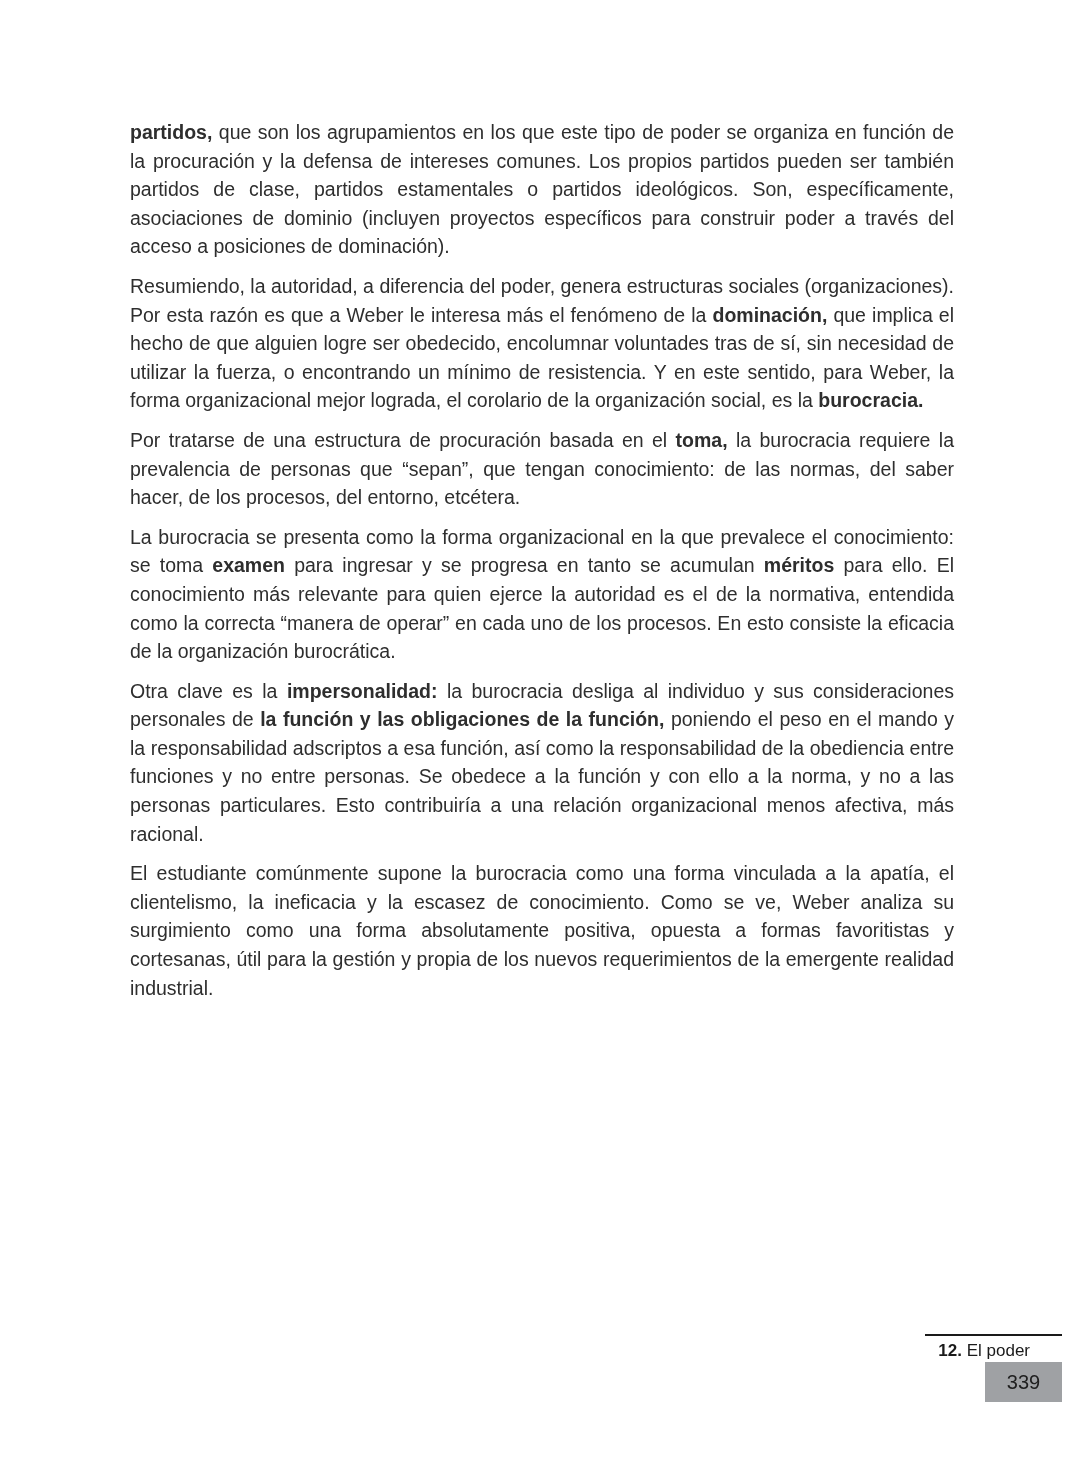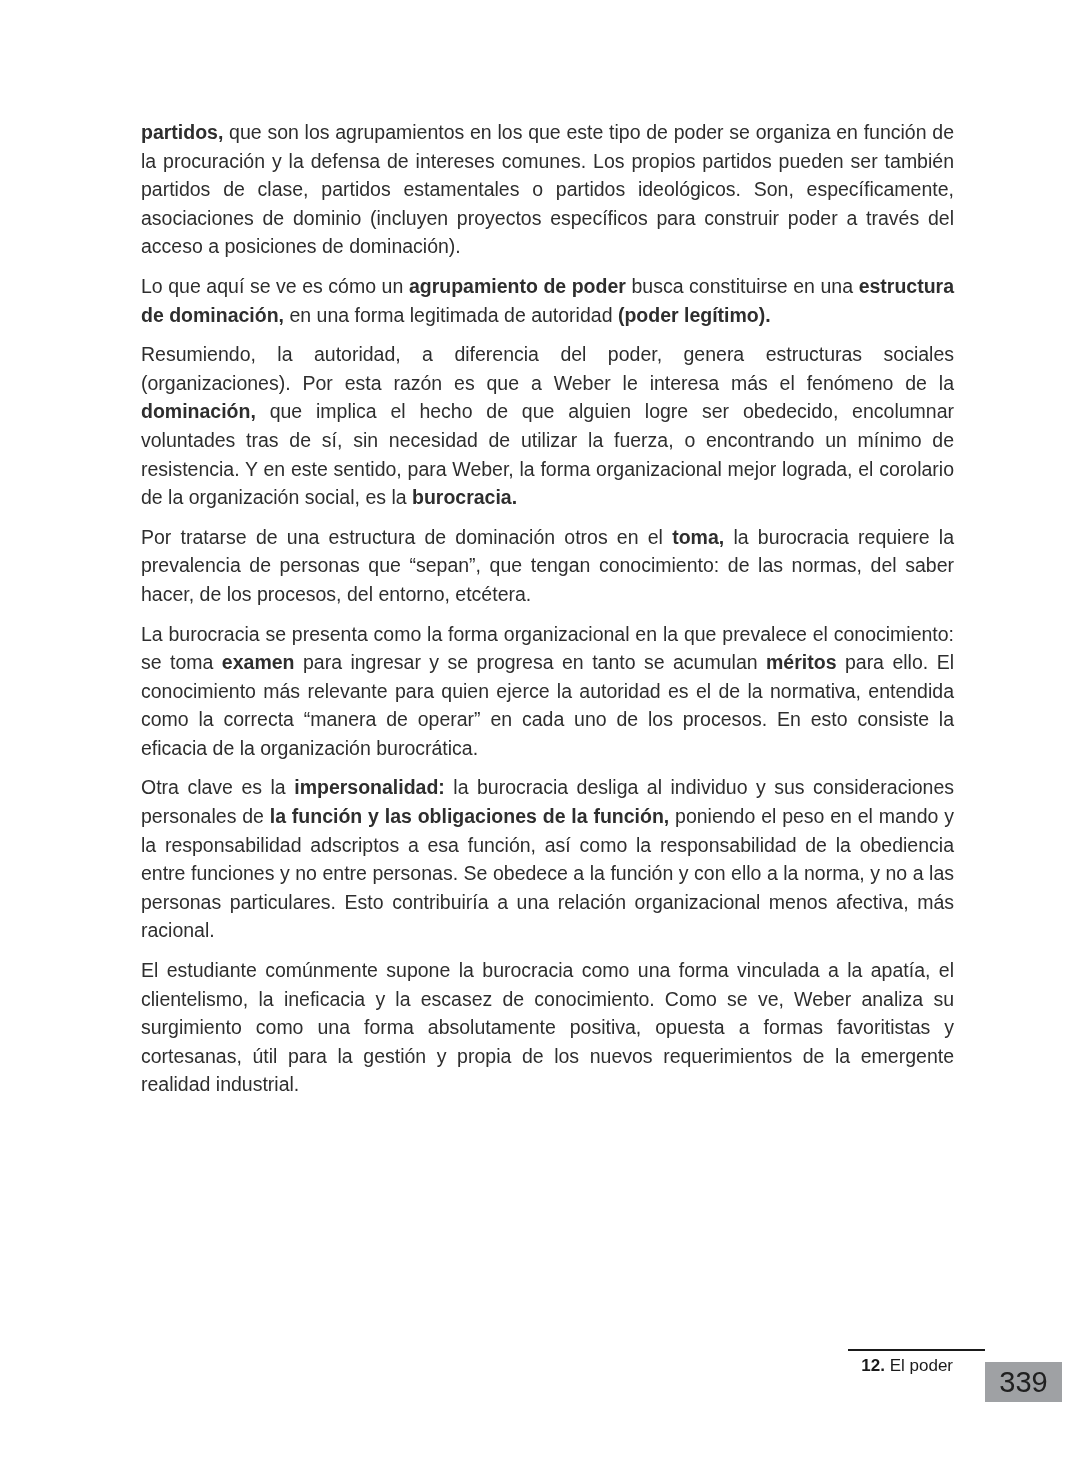--- a/index.html
+++ b/index.html
@@ -15,58 +15,58 @@
   .page-content {
     position: absolute;
     left: 127px;
     top: 118px;
     width: 827px;
     color: #2e2e2e;
     font-size: 19.5px;
     line-height: 28.6px;
     text-align: justify;
   }
-  .para { margin: 0 0 11px 14px; }
+  .para { margin: 0 0 11px 3px; }
   .bold { font-weight: bold; }
   .page-footer {
     position: absolute;
     right: 18px;
     bottom: 57px;
     display: flex;
-    align-items: flex-start;
+    align-items: flex-end;
+    flex-direction: column;
   }
   .chapter-ref {
     width: 137px;
     border-top: 2px solid #1a1a1a;
     padding: 5px 32px 0 0;
     text-align: right;
     font-size: 17px;
     color: #1a1a1a;
     white-space: nowrap;
   }
   .page-badge {
     width: 77px;
     height: 40px;
     background: #9fa1a4;
     display: flex;
     align-items: center;
     justify-content: center;
-    font-size: 29px;
+    font-size: 20px;
     color: #202020;
-    margin-top: 13px;
+    margin-top: 1px;
   }
 </style>
 </head>
 <body style="background: rgb(255, 255, 255);">
 
 <div class="page-content" id="paragraph-container" style="color: rgb(46, 46, 46);">
     <p class="para"><span class="bold">partidos, </span><span>que son los agrupamientos en los que este tipo de poder se organiza en función de la procuración y la defensa de intereses comunes. Los propios partidos pueden ser también partidos de clase, partidos estamentales o partidos ideológicos. Son, específicamente, asociaciones de dominio (incluyen proyectos específicos para construir poder a través del acceso a posiciones de dominación).</span></p>
-    <p class="para"><span>Lo que aquí se ve es cómo un </span><span class="bold">agrupamiento de poder</span><span> busca constituirse en una </span><span class="bold">estructura de dominación,</span><span> en una forma legitimada de autoridad </span><span class="bold">(poder legítimo).</span></p>
     <p class="para"><span>Resumiendo, la autoridad, a diferencia del poder, genera estructuras sociales (organizaciones). Por esta razón es que a Weber le interesa más el fenómeno de la </span><span class="bold">dominación,</span><span> que implica el hecho de que alguien logre ser obedecido, encolumnar voluntades tras de sí, sin necesidad de utilizar la fuerza, o encontrando un mínimo de resistencia. Y en este sentido, para Weber, la forma organizacional mejor lograda, el corolario de la organización social, es la </span><span class="bold">burocracia.</span></p>
-    <p class="para"><span>Por tratarse de una estructura de dominación otros en el </span><span class="bold">toma,</span><span> la burocracia requiere la prevalencia de personas que “sepan”, que tengan conocimiento: de las normas, del saber hacer, de los procesos, del entorno, etcétera.</span></p>
+    <p class="para"><span>Por tratarse de una estructura de procuración basada en el </span><span class="bold">toma,</span><span> la burocracia requiere la prevalencia de personas que “sepan”, que tengan conocimiento: de las normas, del saber hacer, de los procesos, del entorno, etcétera.</span></p>
     <p class="para"><span>La burocracia se presenta como la forma organizacional en la que prevalece el conocimiento: se toma </span><span class="bold">examen</span><span> para ingresar y se progresa en tanto se acumulan </span><span class="bold">méritos</span><span> para ello. El conocimiento más relevante para quien ejerce la autoridad es el de la normativa, entendida como la correcta “manera de operar” en cada uno de los procesos. En esto consiste la eficacia de la organización burocrática.</span></p>
     <p class="para"><span>Otra clave es la </span><span class="bold">impersonalidad:</span><span> la burocracia desliga al individuo y sus consideraciones personales de </span><span class="bold">la función y las obligaciones de la función,</span><span> poniendo el peso en el mando y la responsabilidad adscriptos a esa función, así como la responsabilidad de la obediencia entre funciones y no entre personas. Se obedece a la función y con ello a la norma, y no a las personas particulares. Esto contribuiría a una relación organizacional menos afectiva, más racional.</span></p>
     <p class="para"><span>El estudiante comúnmente supone la burocracia como una forma vinculada a la apatía, el clientelismo, la ineficacia y la escasez de conocimiento. Como se ve, Weber analiza su surgimiento como una forma absolutamente positiva, opuesta a formas favoritistas y cortesanas, útil para la gestión y propia de los nuevos requerimientos de la emergente realidad industrial.</span></p>
   </div>
 
 <div class="page-footer">
   <div class="chapter-ref">
     <span class="bold">12.</span><span> El poder</span>
   </div>
   <div class="page-badge" style="background: rgb(159, 161, 164);">

